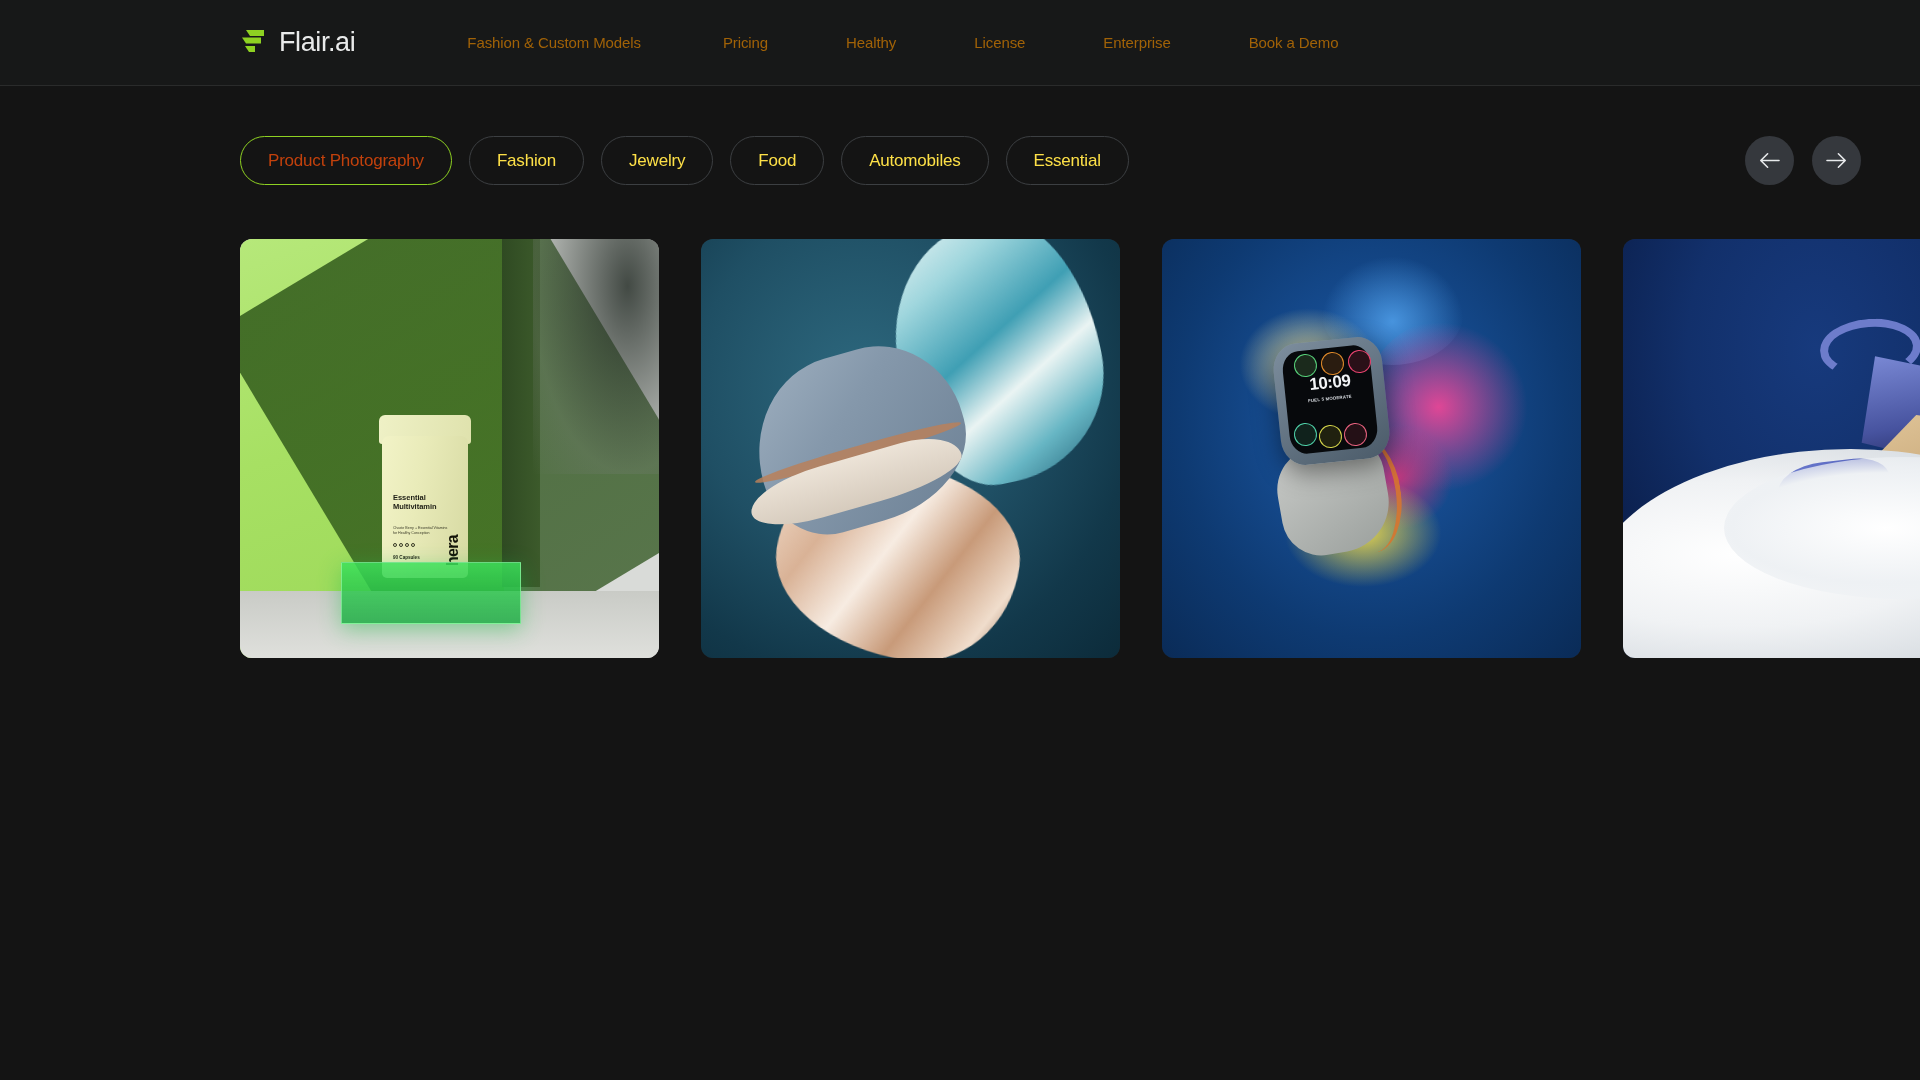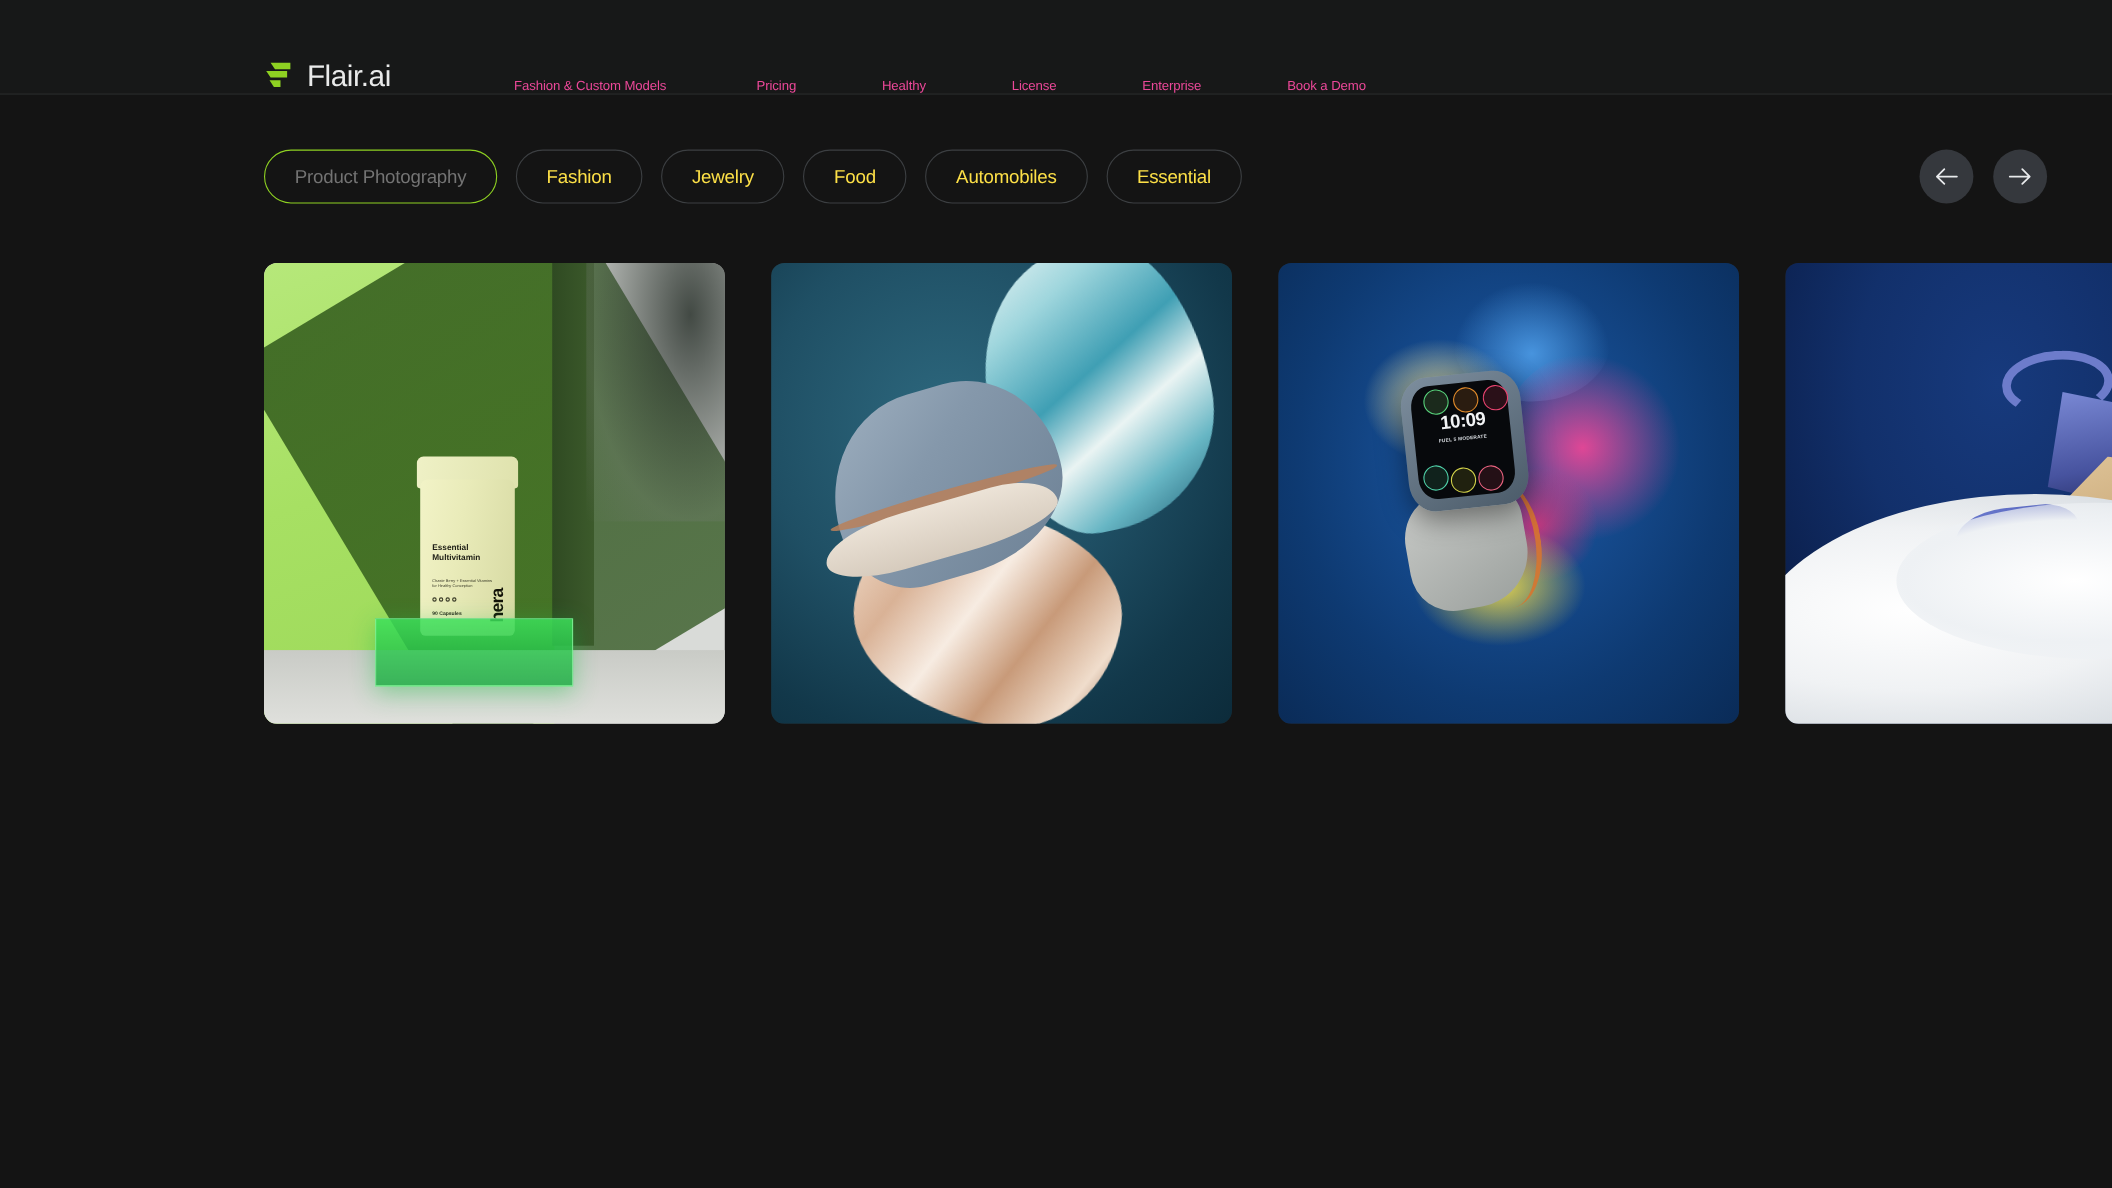--- a/index.html
+++ b/index.html
@@ -9,36 +9,36 @@
     font-family:"Liberation Sans", sans-serif;
     overflow:hidden;
   }
 
   
   .header {
     position:relative;
     height:86px;
     background:#171818;
     display:flex;
-    align-items:flex-end;
+    align-items:center;
     border-bottom:1px solid #2a2b2b;
   }
   .brand {
     display:flex; align-items:center; gap:13px;
     margin-left:240px;
   }
   .logo-mark { width:26px; height:30px; display:block; }
   .brand-name {
     font-size:27px; color:#e9eaea; letter-spacing:-0.4px; font-weight:400;
   }
   .nav {
     display:flex; align-items:center; gap:0; margin-left:98px;
   }
   .nav-item {
-    font-size:12px; color:#ec4899; font-weight:500;
+    font-size:15px; color:#a16207; font-weight:500;
     padding:0 30px; white-space:nowrap; cursor:pointer;
     letter-spacing:-0.1px;
   }
   .nav-item.sp-1 { padding-left:14px; padding-right:43px; }
   .nav-item.sp-2 { padding:0 39px; }
   .cta {
     position:absolute; left:1466px; top:22px;
     height:44px; padding:0 28px;
     background:#8ed122; color:#10190a;
     border:none; border-radius:9px;
@@ -69,21 +69,21 @@
     height:49px; padding:0 27px;
     display:flex; align-items:center; justify-content:center;
     border:1px solid #3c3f42;
     border-radius:999px;
     color:#fde047; font-size:17px; font-weight:400;
     background:transparent; cursor:pointer; white-space:nowrap;
     letter-spacing:-0.2px;
     font-family:"Liberation Sans", sans-serif;
   }
   .pill.active {
-    border-color:#8ed122; color:#737373;
+    border-color:#8ed122; color:#c2410c;
   }
   .arrows {
     position:absolute; left:1505px; top:0;
     display:flex; gap:18px;
   }
   .arrow-btn {
     width:49px; height:49px; border-radius:50%;
     background:#35383d; border:none;
     display:flex; align-items:center; justify-content:center;
     cursor:pointer;

